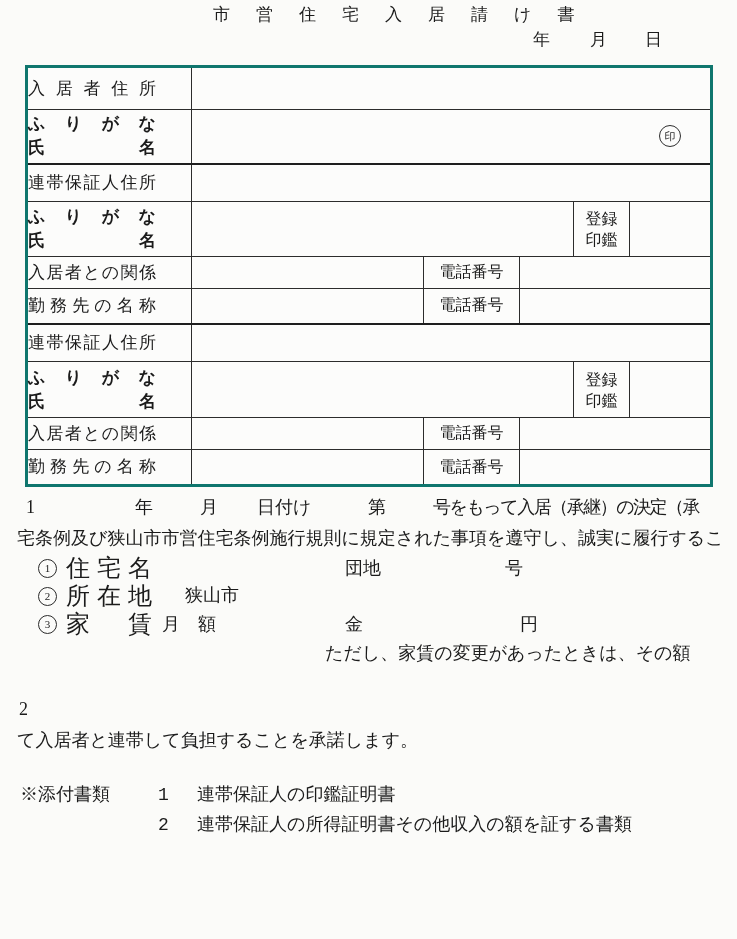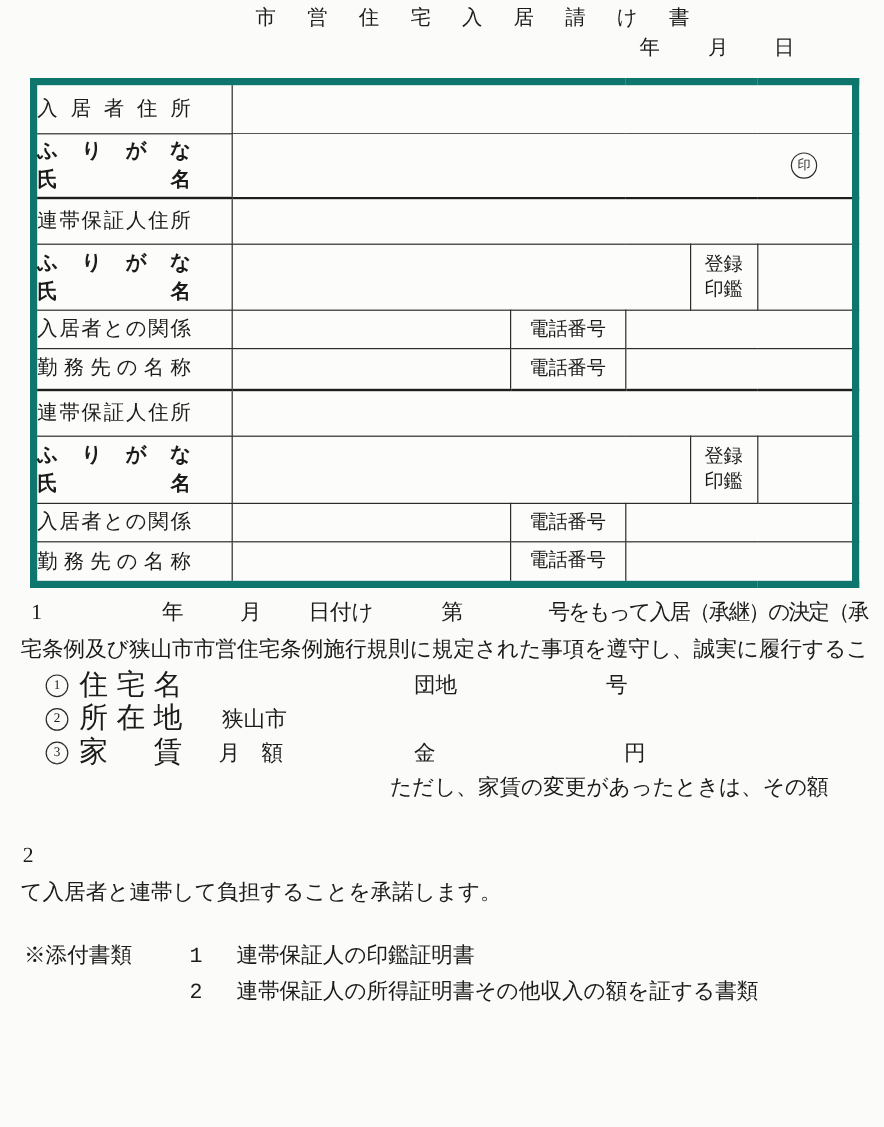--- a/index.html
+++ b/index.html
@@ -38,21 +38,21 @@
     border-collapse:collapse;
     margin-left:25px;margin-top:17px;
     table-layout:fixed;
   }
   table.form td{
     border:1px solid #2c2c2c;
     padding:0;
     vertical-align:middle;
     background:#fcfcfb;
   }
-  table.form{border:6px solid #0f766e;}
+  table.form{border:3px solid #0f766e;}
   tr.sep td{border-bottom:2px solid #1e1e1e;}
   td.lab{padding-left:12px;}
   .jlbl{
     display:block;width:128px;
     font-size:17px;
     text-align:justify;text-align-last:justify;
     line-height:22px;
     white-space:normal;
   }
   .jlbl2{line-height:24px;font-weight:bold;}
@@ -81,24 +81,24 @@
     width:17px;height:17px;margin-left:21px;margin-right:9px;
     border:1px solid #2a2a2a;border-radius:50%;
     display:flex;align-items:center;justify-content:center;
     font-size:11px;line-height:1;
   }
   .ilbl{
     display:block;width:86px;
     text-align:justify;text-align-last:justify;
     font-size:24px;
   }
-  .ilbl2{margin-left:30px;white-space:pre;}
+  .ilbl2{margin-left:10px;white-space:pre;}
   .imid{position:absolute;left:328px;top:0;}
   .itail{position:absolute;left:488px;top:0;}
-  .ival{margin-left:33px;white-space:pre;}
+  .ival{margin-left:33px;white-space:pre;font-family:Liberation Mono, monospace;}
   .note-line{height:31px;line-height:31px;margin-left:308px;font-size:18px;}
 
   .clause2{margin-top:25px;}
   .c2-first{position:relative;height:31px;line-height:31px;}
   .c2-first .cn{position:absolute;left:2px;top:0;}
   .c2-first .ct{margin-left:25px;white-space:pre;}
 
   .attach{margin-top:24px;}
   .a-line{position:relative;height:30px;line-height:30px;font-family:Liberation Mono, monospace;}
   .a-label{position:absolute;left:3px;top:0;white-space:pre;}
@@ -216,21 +216,21 @@
     </table>
 
   <div class="bodytext">
 
     <div class="p-line">
       <span class="abs num-digit" style="left:9px">1</span>
       <span class="abs" style="left:118px">年</span>
       <span class="abs" style="left:183px">月</span>
       <span class="abs" style="left:240px">日付け</span>
       <span class="abs" style="left:351px">第</span>
-      <span class="abs tight" style="left:440px">号をもって入居（承継）の決定（承</span>
+      <span class="abs tight" style="left:416px">号をもって入居（承継）の決定（承</span>
     </div>
     <div class="p-line">宅条例及び狭山市市営住宅条例施行規則に規定された事項を遵守し、誠実に履行するこ</div>
 
     <div class="item-line">
       <span class="cnum">1</span>
       <span class="ilbl">住宅名</span>
       <span class="imid">団地</span>
       <span class="itail">号</span>
     </div>
     <div class="item-line">

